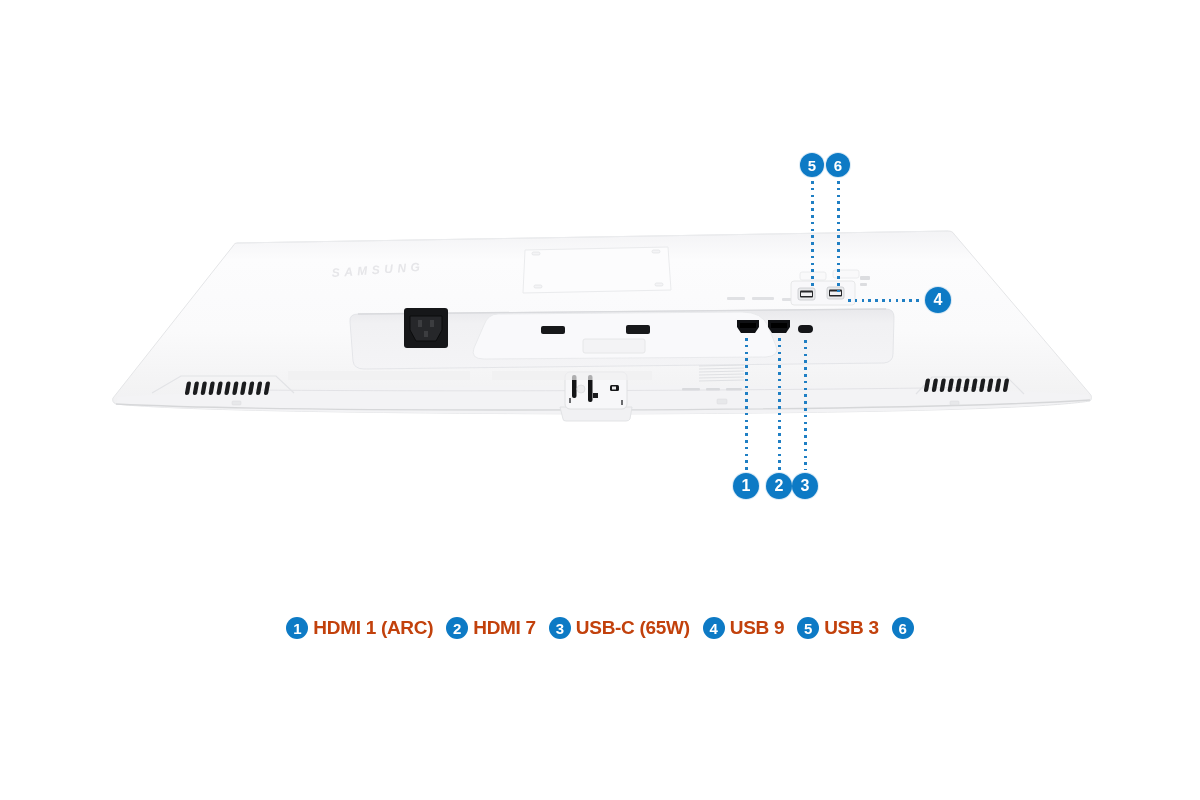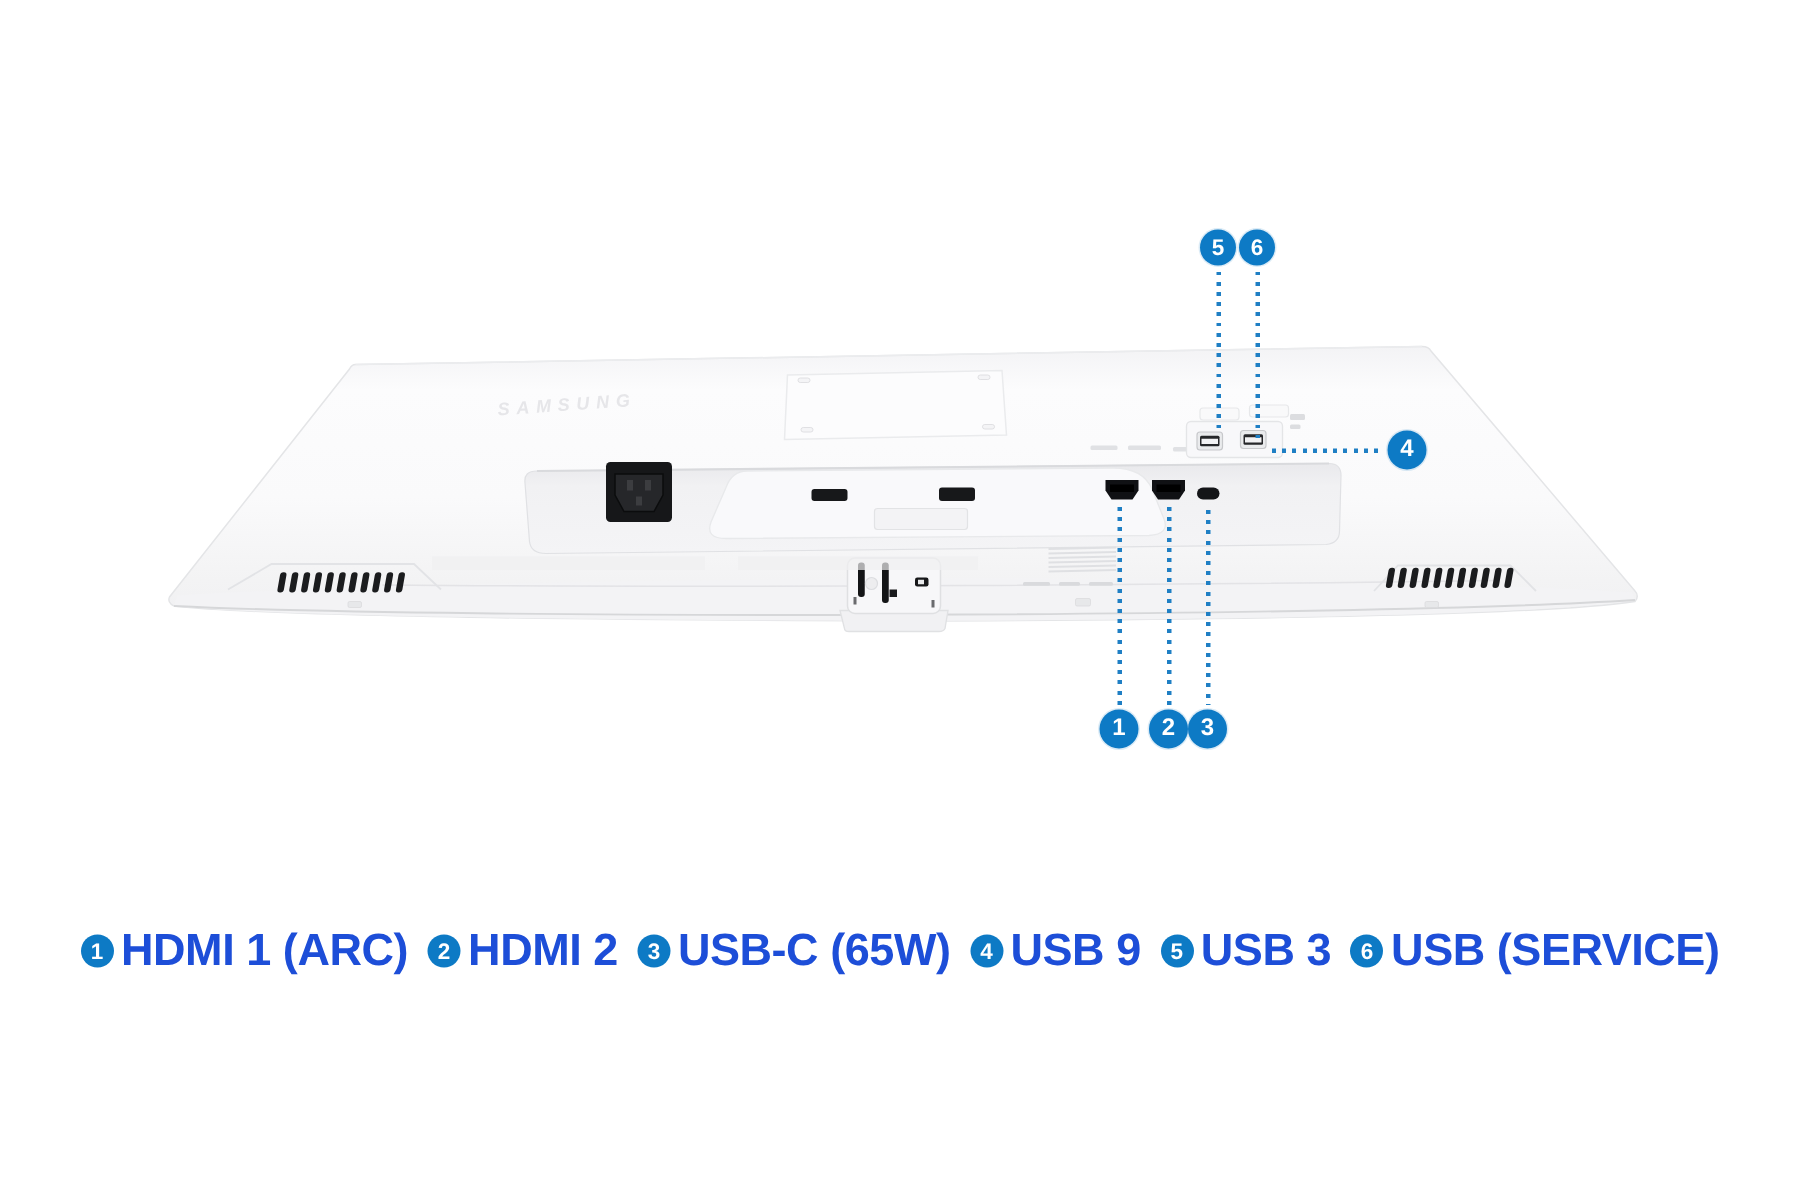--- a/index.html
+++ b/index.html
@@ -34,21 +34,21 @@
     position:absolute;left:0;right:0;top:617px;
     display:flex;justify-content:center;align-items:center;gap:13px;
   }
   .legend-item{display:flex;align-items:center;gap:5px;}
   .legend-badge{
     width:22px;height:22px;border-radius:50%;background:#0d7ac5;color:#fff;
     font-weight:bold;font-size:15px;display:flex;align-items:center;justify-content:center;
     flex:0 0 auto;line-height:1;
   }
   .legend-label{
-    font-size:30px;font-weight:700;color:#1d4ed8;letter-spacing:-0.3px;white-space:nowrap;
+    font-size:19px;font-weight:700;color:#c2410c;letter-spacing:-0.3px;white-space:nowrap;
   }
 </style>
 </head>
 <body>
 
 <div class="stage">
 
   <svg class="monitor-svg" viewBox="0 0 1200 800" aria-hidden="true">
     <defs>
       <linearGradient id="gBody" x1="0" y1="0" x2="0" y2="1">
@@ -234,33 +234,32 @@
       <span>6</span>
     </div>
 
   <div class="legend">
     <div class="legend-item">
       <span class="legend-badge">1</span>
       <span class="legend-label">HDMI 1 (ARC)</span>
     </div>
     <div class="legend-item">
       <span class="legend-badge">2</span>
-      <span class="legend-label">HDMI 2</span>
+      <span class="legend-label">HDMI 7</span>
     </div>
     <div class="legend-item">
       <span class="legend-badge">3</span>
       <span class="legend-label">USB-C (65W)</span>
     </div>
     <div class="legend-item">
       <span class="legend-badge">4</span>
       <span class="legend-label">USB 9</span>
     </div>
     <div class="legend-item">
       <span class="legend-badge">5</span>
       <span class="legend-label">USB 3</span>
     </div>
     <div class="legend-item">
       <span class="legend-badge">6</span>
-      <span class="legend-label">USB (SERVICE)</span>
     </div>
   </div>
 
 </div>
 
 </body></html>

